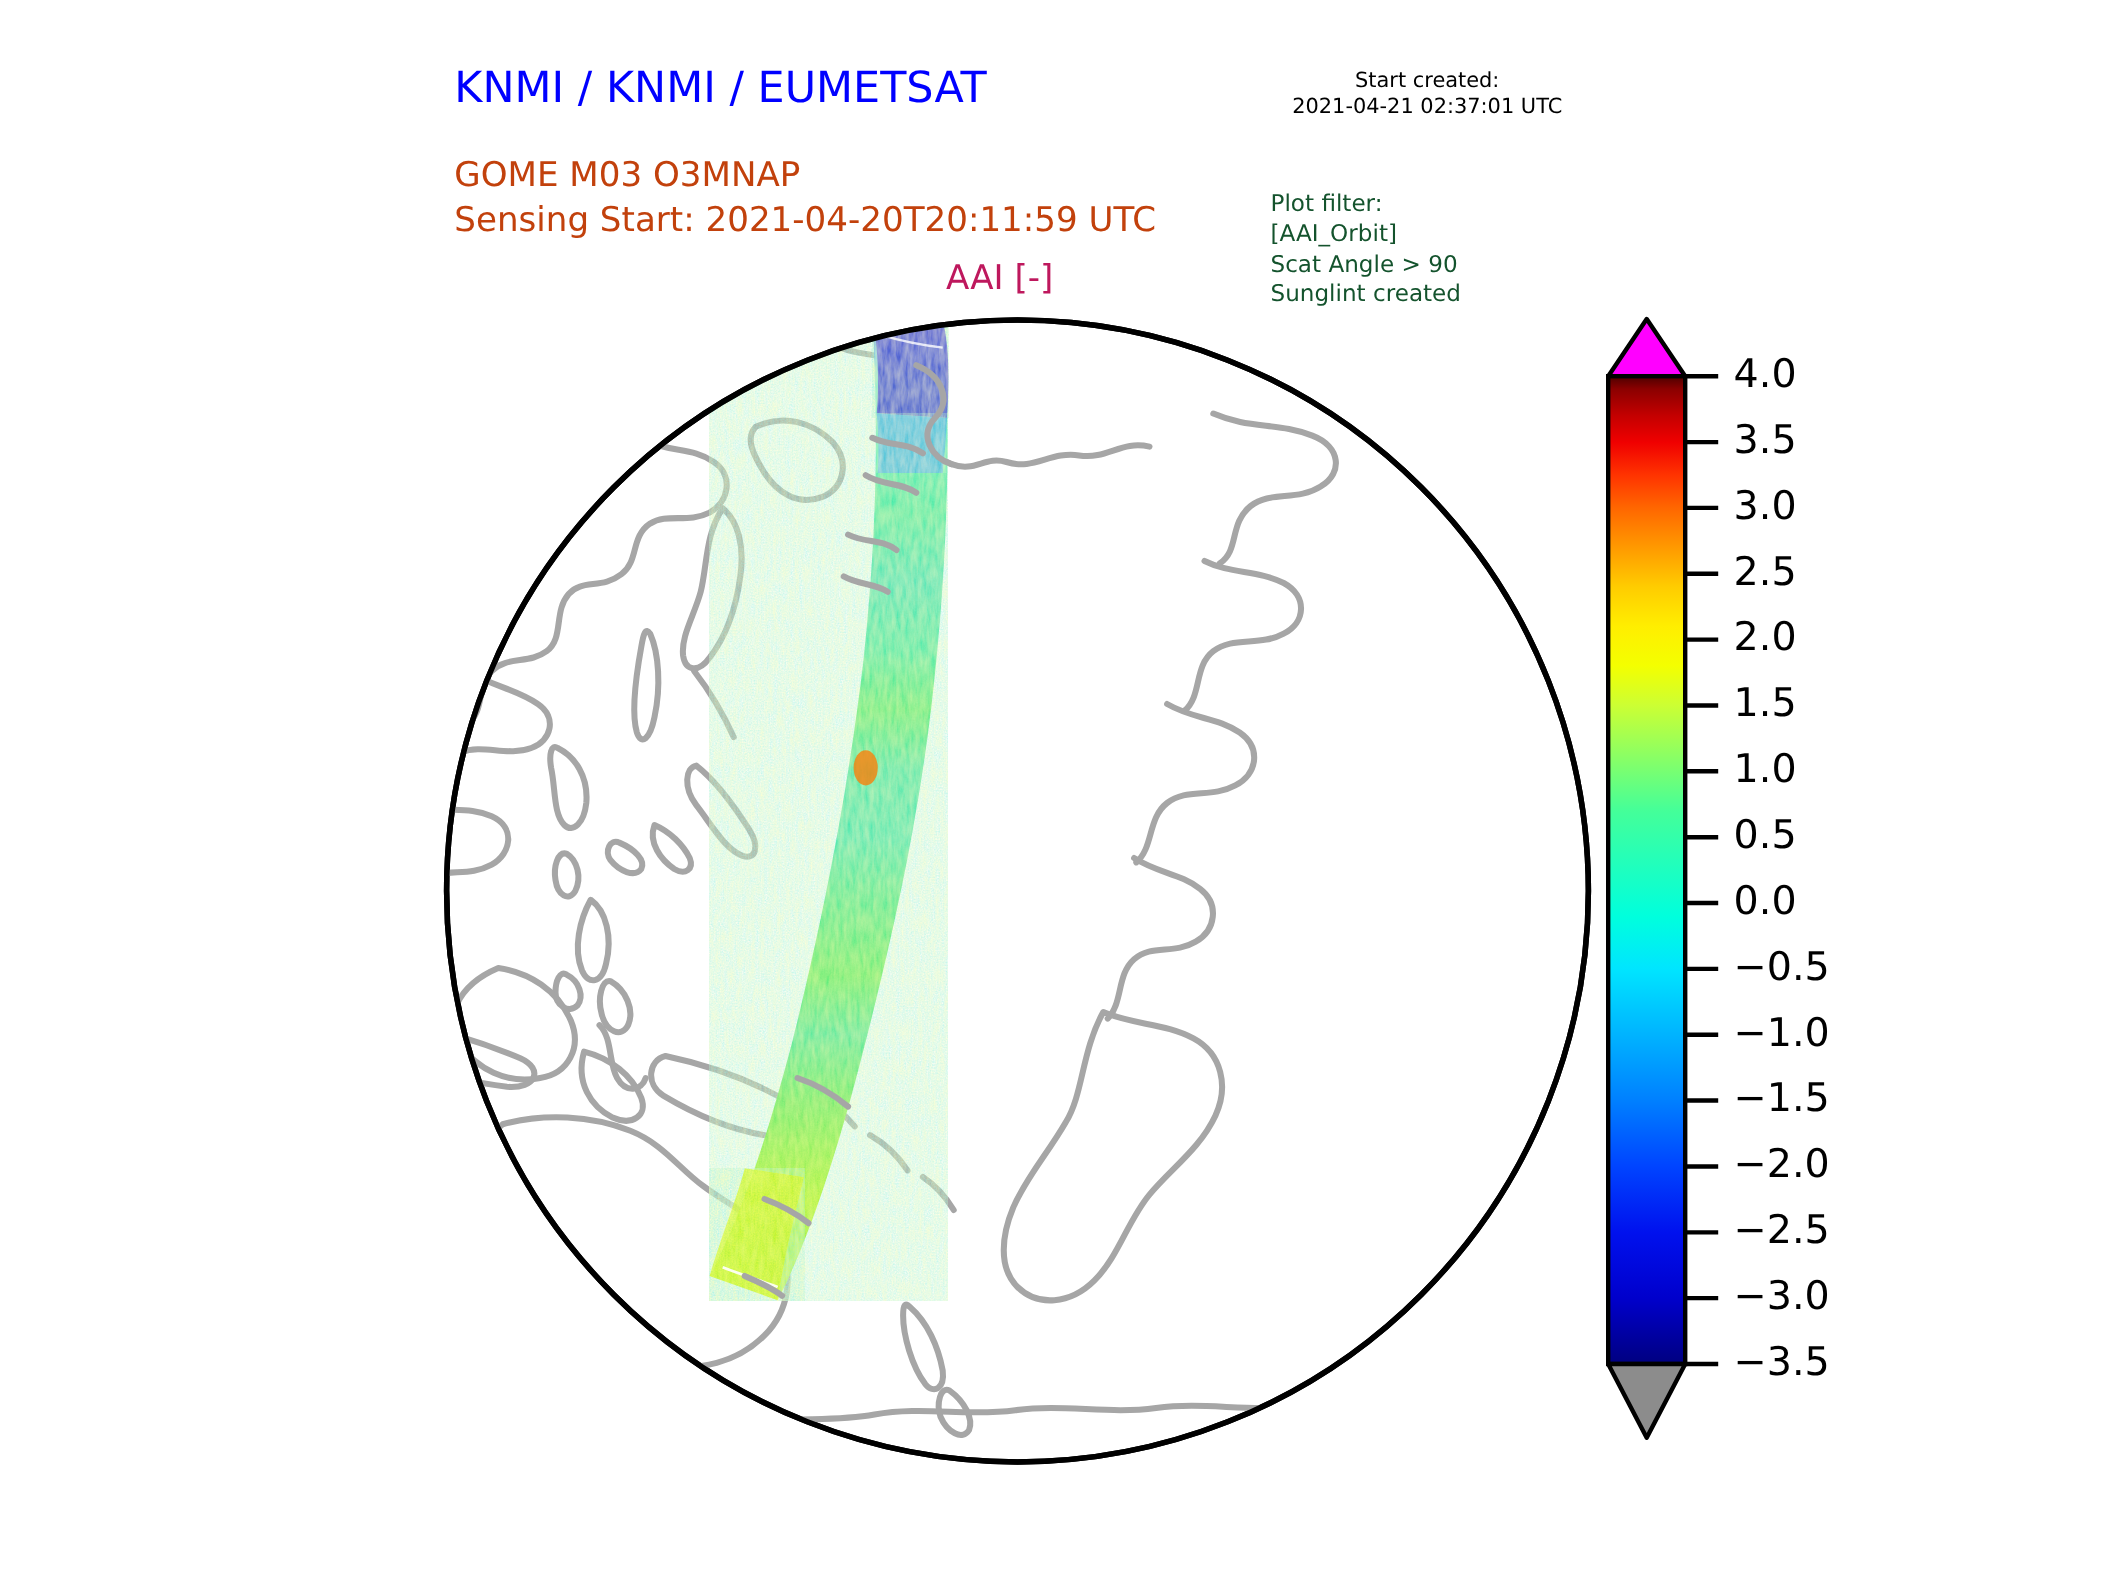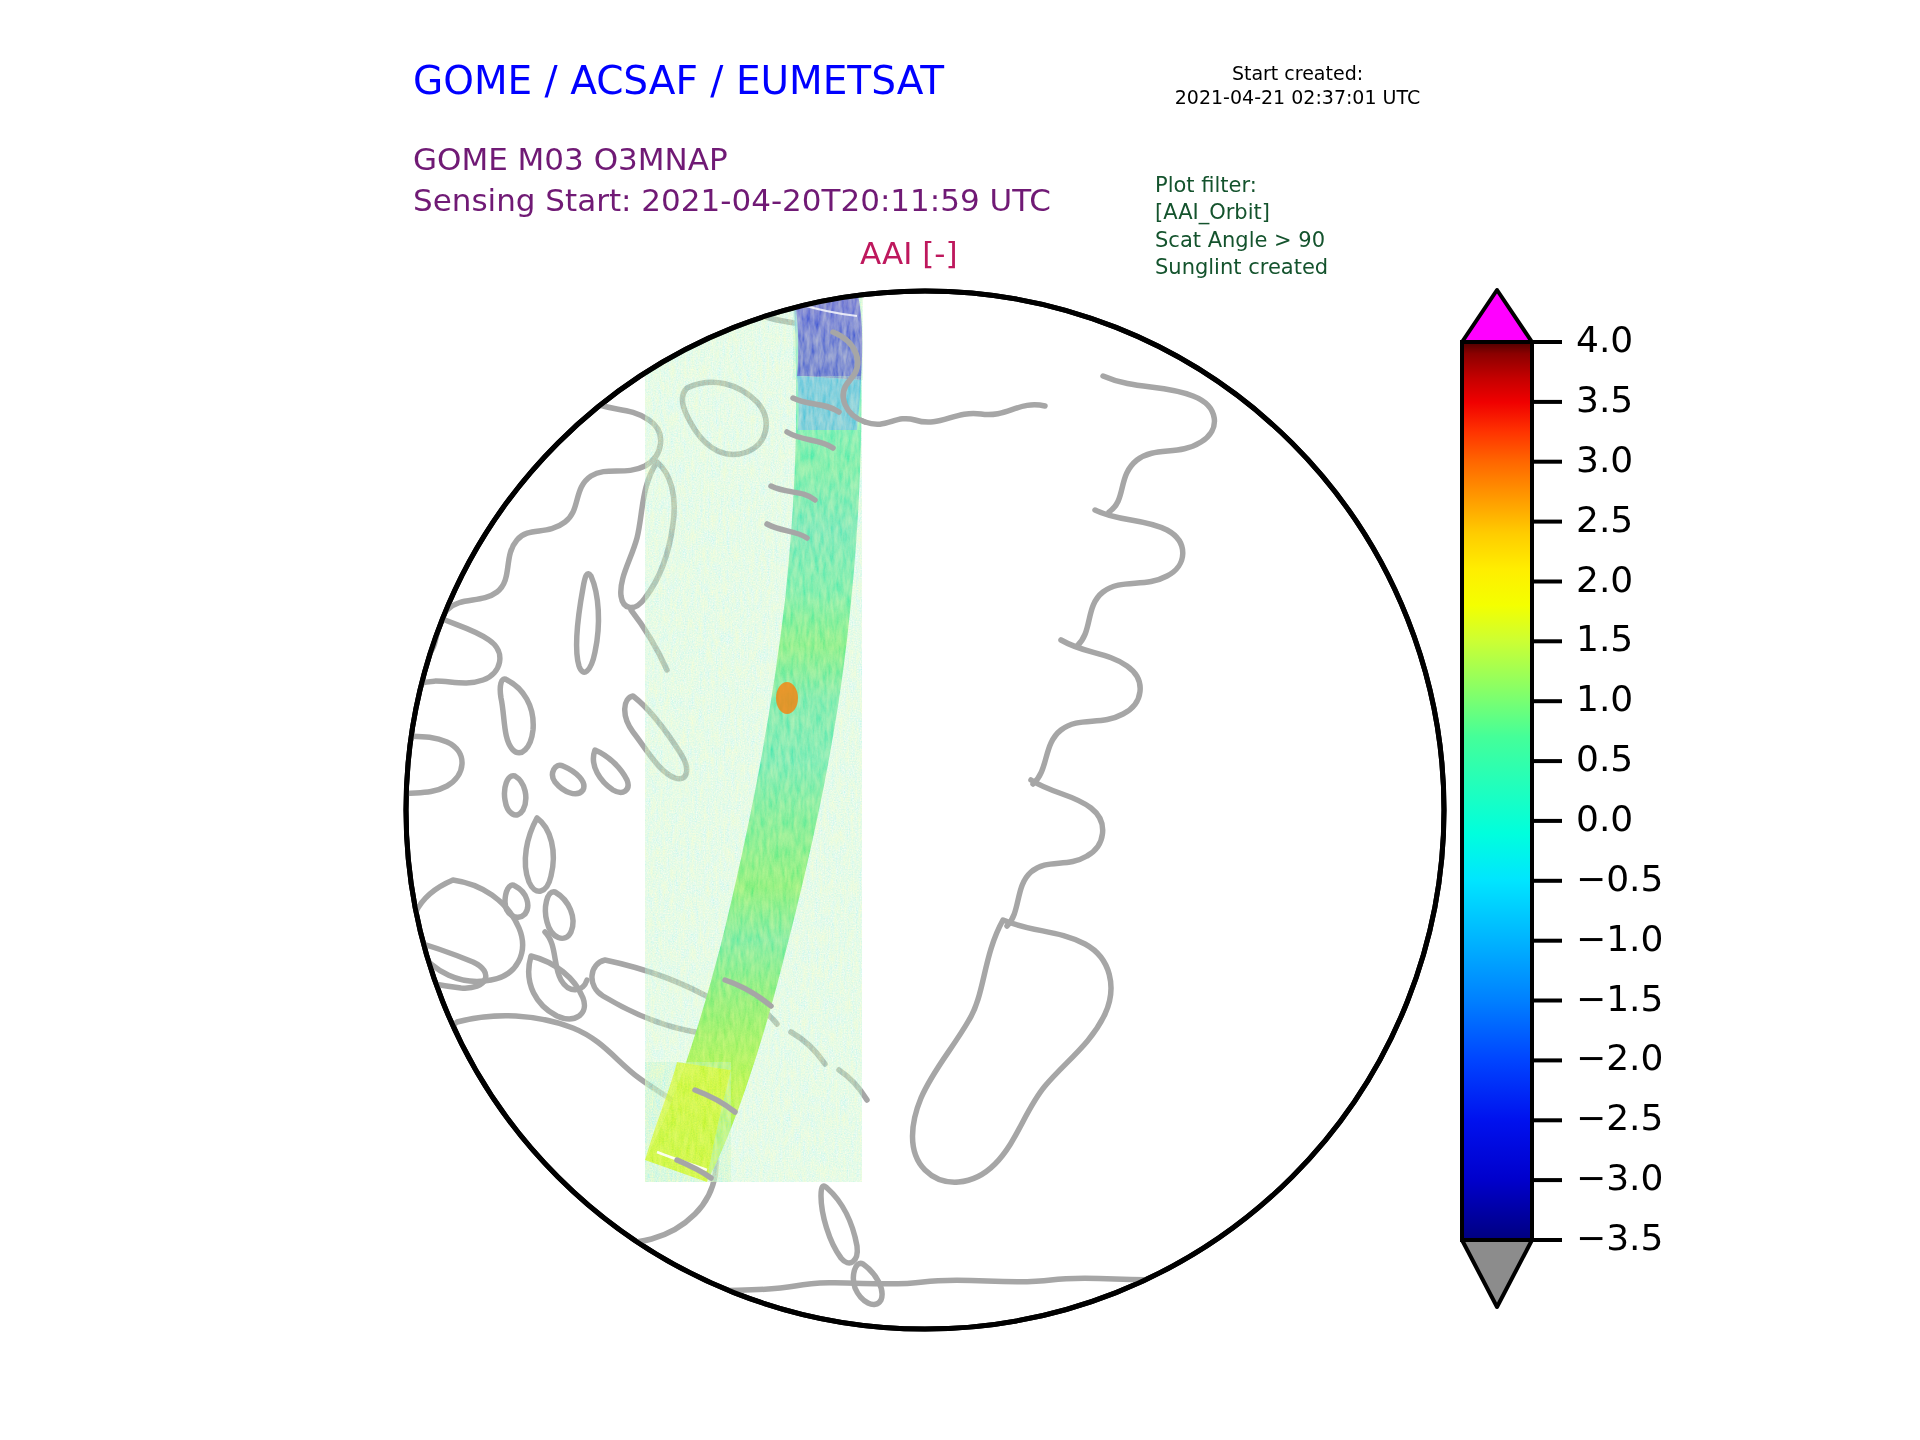--- a/index.html
+++ b/index.html
@@ -35,21 +35,21 @@
     color: #000000;
     line-height: 1.25;
   }
   #plot-created div { white-space: nowrap; }
 
   #product-title {
     position: absolute;
     left: 413px;
     top: 139px;
     font-size: 31px;
-    color: #701a75;
+    color: #c2410c;
     line-height: 1.32;
     white-space: nowrap;
   }
 
   #quantity-label {
     position: absolute;
     left: 860px;
     top: 235px;
     font-size: 31px;
     color: #be185d;
@@ -88,21 +88,21 @@
   #colorbar-svg { display: block; width: 330px; height: 1070px; }
   .cb-tick-label {
     font-family: "DejaVu Sans", "Liberation Sans", sans-serif;
     font-size: 36px;
     fill: #000000;
   }
 </style>
 </head>
 <body>
 
-<div id="org-title">GOME / ACSAF / EUMETSAT</div>
+<div id="org-title">KNMI / KNMI / EUMETSAT</div>
 
 <div id="plot-created">
   <div>Start created:</div>
   <div>2021-04-21 02:37:01 UTC</div>
 </div>
 
 <div id="product-title">
   <div>GOME M03 O3MNAP</div>
   <div>Sensing Start: 2021-04-20T20:11:59 UTC</div>
 </div>

